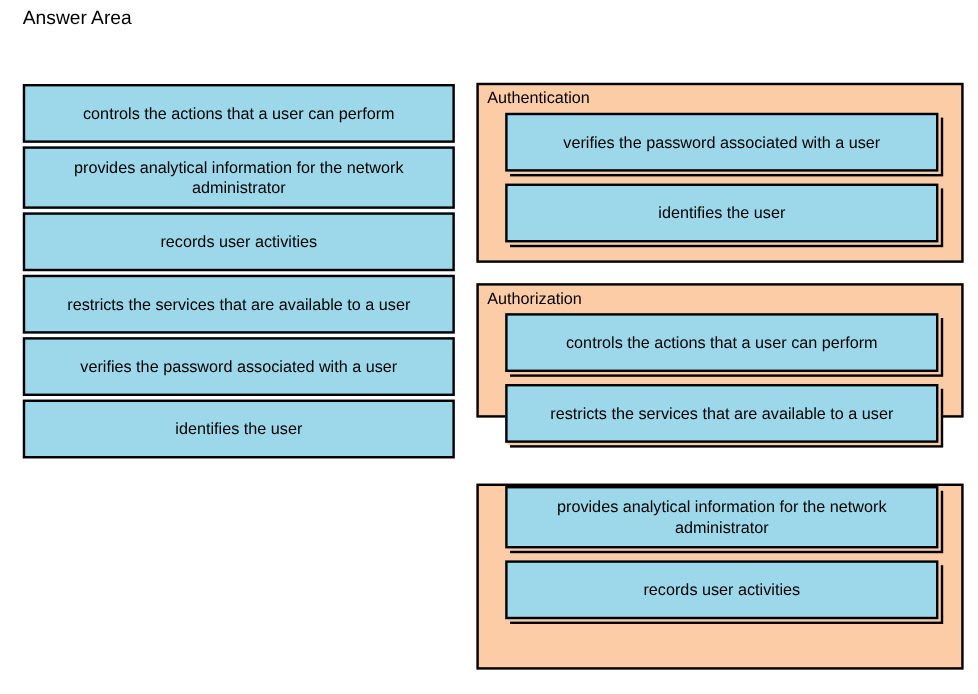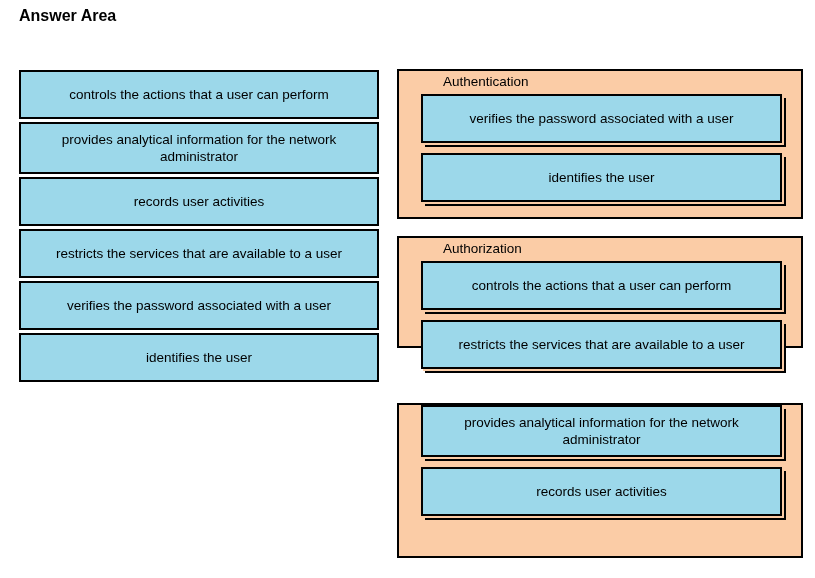--- a/index.html
+++ b/index.html
@@ -15,21 +15,21 @@
     color: #000000;
     overflow: hidden;
   }
 
   
   #page-title {
     position: absolute;
     left: 19px;
     top: 7px;
     font-size: 16px;
-    font-weight: bold;
+    font-weight: normal;
     letter-spacing: 0px;
     white-space: nowrap;
     text-align: center;
   }
 
   
   #source-list {
     position: absolute;
     left: 19px;
     top: 70px;
@@ -59,21 +59,20 @@
     left: 397px;
     width: 406px;
     background: #FBCCA6;
     border: 2px solid #000000;
   }
   .panel-header {
     font-size: 13.5px;
     line-height: 16px;
     padding: 3px 0 4px 7px;
     white-space: nowrap;
-    margin-left: 37px;
   }
   .panel-body {
     padding: 0 19px 7px 22px;
   }
   .drop-tile {
     box-sizing: border-box;
     width: 100%;
     background: #9CD8EA;
     border: 2px solid #000000;
     box-shadow: 2px 2px 0 0 #FBCCA6, 4px 4px 0 0 #000000;

